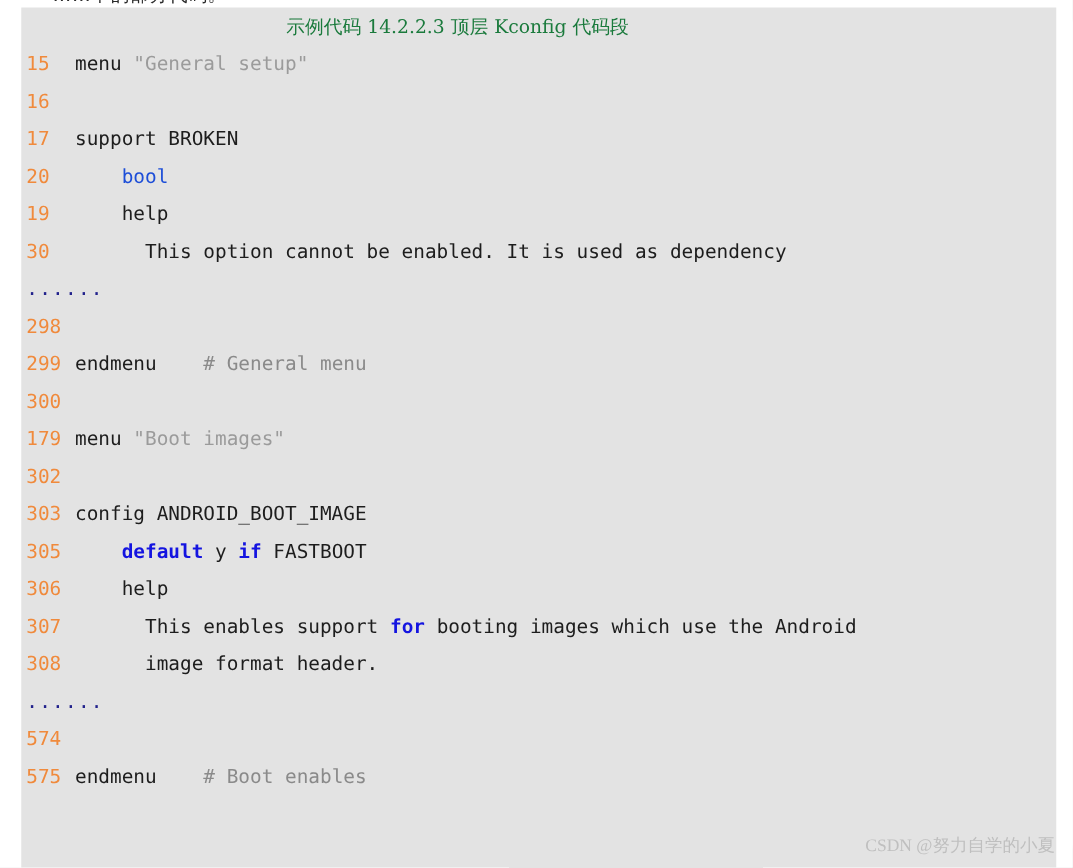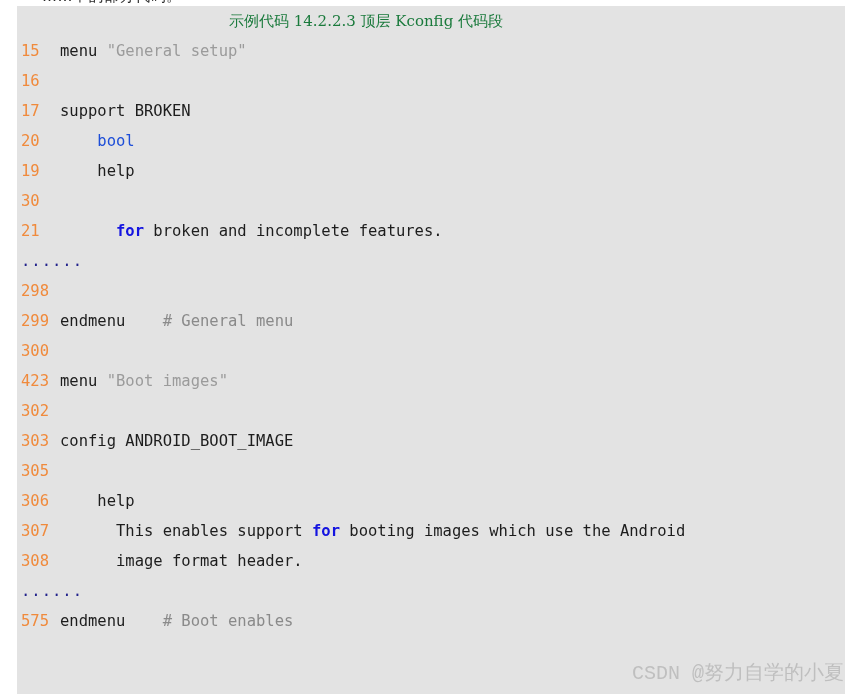--- a/index.html
+++ b/index.html
@@ -105,22 +105,22 @@
     font-family: "DejaVu Sans Mono", "Liberation Mono", monospace;
     font-size: 15.5px;
     letter-spacing: 1px;
   }
 
   .watermark {
     position: absolute;
     right: 14px;
     bottom: 8px;
     color: #bfbfbf;
-    font-family: Liberation Mono, monospace;
-    font-size: 20px;
+    font-family: Liberation Serif, serif;
+    font-size: 14px;
     white-space: nowrap;
     pointer-events: none;
   }
 </style>
 </head>
 <body>
 
 <div class="page">
 
   <div class="top-cut">……中的部分代码。</div>
@@ -128,34 +128,34 @@
   <div class="code-block">
 
     <div class="caption">示例代码 14.2.2.3 顶层 Kconfig 代码段</div>
 
     <div class="code-lines" id="code-lines">
         <div class="ln-row"><span class="ln">15</span><span class="code"><span class="t-plain">menu </span><span class="t-string">"General setup"</span></span></div>
         <div class="ln-row"><span class="ln">16</span><span class="code"></span></div>
         <div class="ln-row"><span class="ln">17</span><span class="code"><span class="t-plain">support BROKEN</span></span></div>
         <div class="ln-row"><span class="ln">20</span><span class="code"><span class="t-plain">    </span><span class="t-type">bool</span></span></div>
         <div class="ln-row"><span class="ln">19</span><span class="code"><span class="t-plain">    help</span></span></div>
-        <div class="ln-row"><span class="ln">30</span></div>
-        <div class="ln-row"><span class="ln">21</span><span class="code"><span class="t-plain">      </span><span class="t-kw">for</span><span class="t-plain"> broken and incomplete features.</span></span></div>
+        <div class="ln-row"><span class="ln">30</span><span class="code"><span class="t-plain">      This option cannot be enabled. It is used as dependency</span></span></div>
         <div class="dots-row"><span class="dots">......</span></div>
         <div class="ln-row"><span class="ln">298</span><span class="code"></span></div>
         <div class="ln-row"><span class="ln">299</span><span class="code"><span class="t-plain">endmenu    </span><span class="t-comment"># General menu</span></span></div>
         <div class="ln-row"><span class="ln">300</span><span class="code"></span></div>
-        <div class="ln-row"><span class="ln">423</span><span class="code"><span class="t-plain">menu </span><span class="t-string">"Boot images"</span></span></div>
+        <div class="ln-row"><span class="ln">179</span><span class="code"><span class="t-plain">menu </span><span class="t-string">"Boot images"</span></span></div>
         <div class="ln-row"><span class="ln">302</span><span class="code"></span></div>
         <div class="ln-row"><span class="ln">303</span><span class="code"><span class="t-plain">config ANDROID_BOOT_IMAGE</span></span></div>
-        <div class="ln-row"><span class="ln">305</span></div>
+        <div class="ln-row"><span class="ln">305</span><span class="code"><span class="t-plain">    </span><span class="t-kw">default</span><span class="t-plain"> y </span><span class="t-kw">if</span><span class="t-plain"> FASTBOOT</span></span></div>
         <div class="ln-row"><span class="ln">306</span><span class="code"><span class="t-plain">    help</span></span></div>
         <div class="ln-row"><span class="ln">307</span><span class="code"><span class="t-plain">      This enables support </span><span class="t-kw">for</span><span class="t-plain"> booting images which use the Android</span></span></div>
         <div class="ln-row"><span class="ln">308</span><span class="code"><span class="t-plain">      image format header.</span></span></div>
         <div class="dots-row"><span class="dots">......</span></div>
+        <div class="ln-row"><span class="ln">574</span><span class="code"></span></div>
         <div class="ln-row"><span class="ln">575</span><span class="code"><span class="t-plain">endmenu    </span><span class="t-comment"># Boot enables</span></span></div>
       </div>
 
   </div>
 
   <div class="watermark">CSDN @努力自学的小夏</div>
 
 </div>
 
 </body></html>

